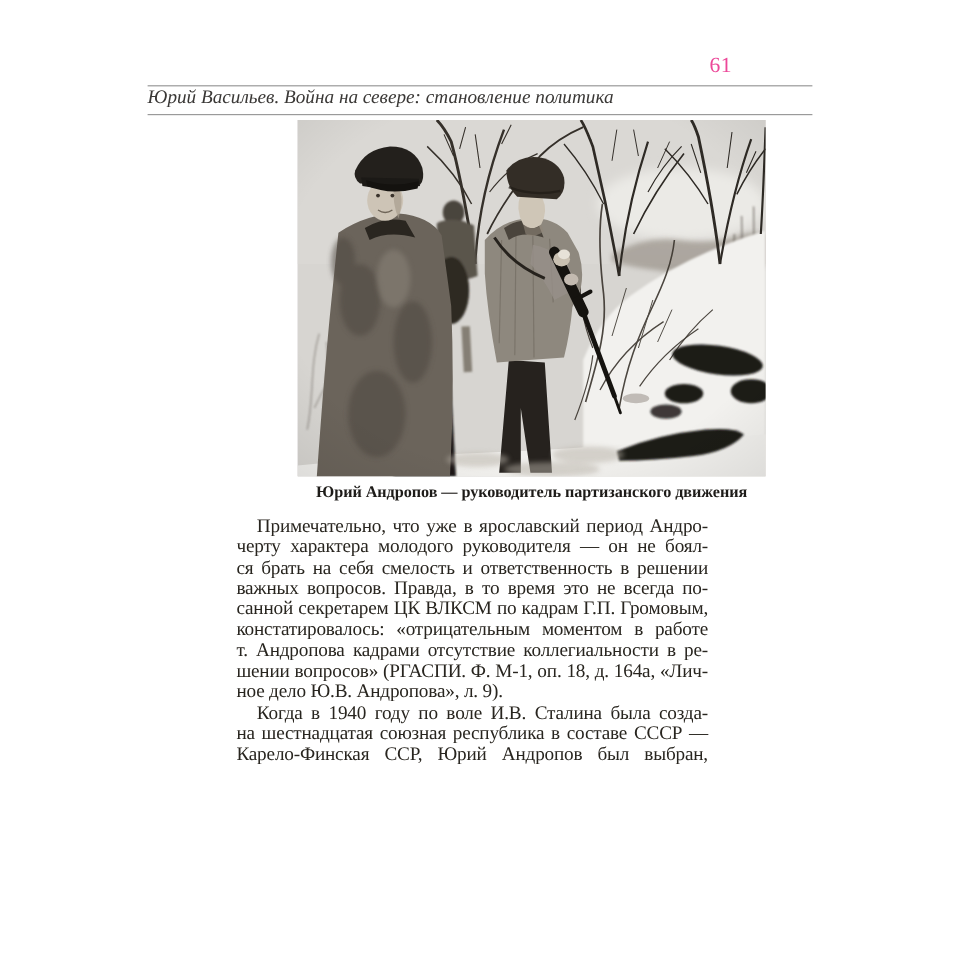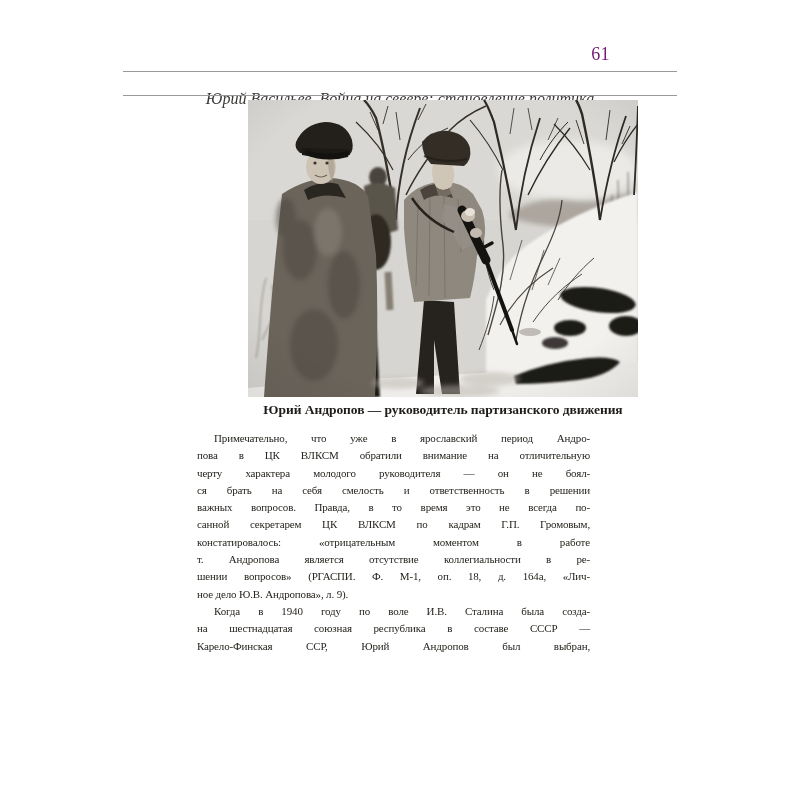--- a/index.html
+++ b/index.html
@@ -2,38 +2,38 @@
 <html><head>
 <meta charset="utf-8">
 <style>
   html,body{margin:0;padding:0;background:#ffffff;}
   .page{
     position:relative;width:800px;height:800px;background:#ffffff;overflow:hidden;
     font-family:"Liberation Serif","DejaVu Serif",serif;color:#262421;
   }
   .page-number{
     position:absolute;top:44px;left:0;width:610px;text-align:right;
-    font-size:18px;color:#701a75;letter-spacing:.4px;
+    font-size:18px;color:#ec4899;letter-spacing:.4px;
   }
   .rule{position:absolute;left:123px;width:554px;height:0;border-top:1px solid #9a9a9a;}
   .rule-top{top:71px;}
   .rule-bottom{top:95px;}
   .running-title{
-    position:absolute;top:90px;left:123px;width:554px;text-align:center;
+    position:absolute;top:73px;left:123px;width:554px;text-align:left;
     font-style:italic;font-size:16px;color:#3a3836;
   }
   .figure{position:absolute;left:200px;top:100px;width:390px;padding-left:48px;}
   .photo{display:block;width:390px;height:297px;background:#d7d5d1;}
   .caption{
     margin-top:5px;text-align:center;font-weight:bold;font-size:13.5px;
     color:#1e1c19;letter-spacing:-.05px;
   }
   .body-text{
     position:absolute;left:197px;top:430px;width:393px;
-    font-size:11px;line-height:17.3px;color:#28251f;letter-spacing:-.15px;
+    font-size:16px;line-height:17.3px;color:#28251f;letter-spacing:-.15px;
   }
   .line{text-align:justify;text-align-last:justify;}
   .line.indent{text-indent:17px;}
   .line.no-stretch{text-align-last:left;}
 </style>
 </head>
 <body>
 
 <div class="page">
 
@@ -185,27 +185,26 @@
         <ellipse cx="212" cy="291" rx="40" ry="6"></ellipse>
       </g>
 
       <rect width="390" height="297" fill="url(#vig)"></rect>
     </svg>
     <figcaption class="caption">Юрий Андропов — руководитель партизанского движения</figcaption>
   </figure>
 
   <div class="body-text">
       <div class="line indent">Примечательно, что уже в ярославский период Андро-</div>
-      <div class="line">пова в ЦК ВЛКСМ обратили внимание на отличительную</div>
       <div class="line">черту характера молодого руководителя — он не боял-</div>
       <div class="line">ся брать на себя смелость и ответственность в решении</div>
       <div class="line">важных вопросов. Правда, в то время это не всегда по-</div>
       <div class="line">санной секретарем ЦК ВЛКСМ по кадрам Г.П. Громовым,</div>
       <div class="line">констатировалось: «отрицательным моментом в работе</div>
-      <div class="line">т. Андропова является отсутствие коллегиальности в ре-</div>
+      <div class="line">т. Андропова кадрами отсутствие коллегиальности в ре-</div>
       <div class="line">шении вопросов» (РГАСПИ. Ф. М-1, оп. 18, д. 164а, «Лич-</div>
       <div class="line no-stretch">ное дело Ю.В. Андропова», л. 9).</div>
       <div class="line indent">Когда в 1940 году по воле И.В. Сталина была созда-</div>
       <div class="line">на шестнадцатая союзная республика в составе СССР —</div>
       <div class="line">Карело-Финская ССР, Юрий Андропов был выбран,</div>
     </div>
 
 </div>
 
 </body></html>

